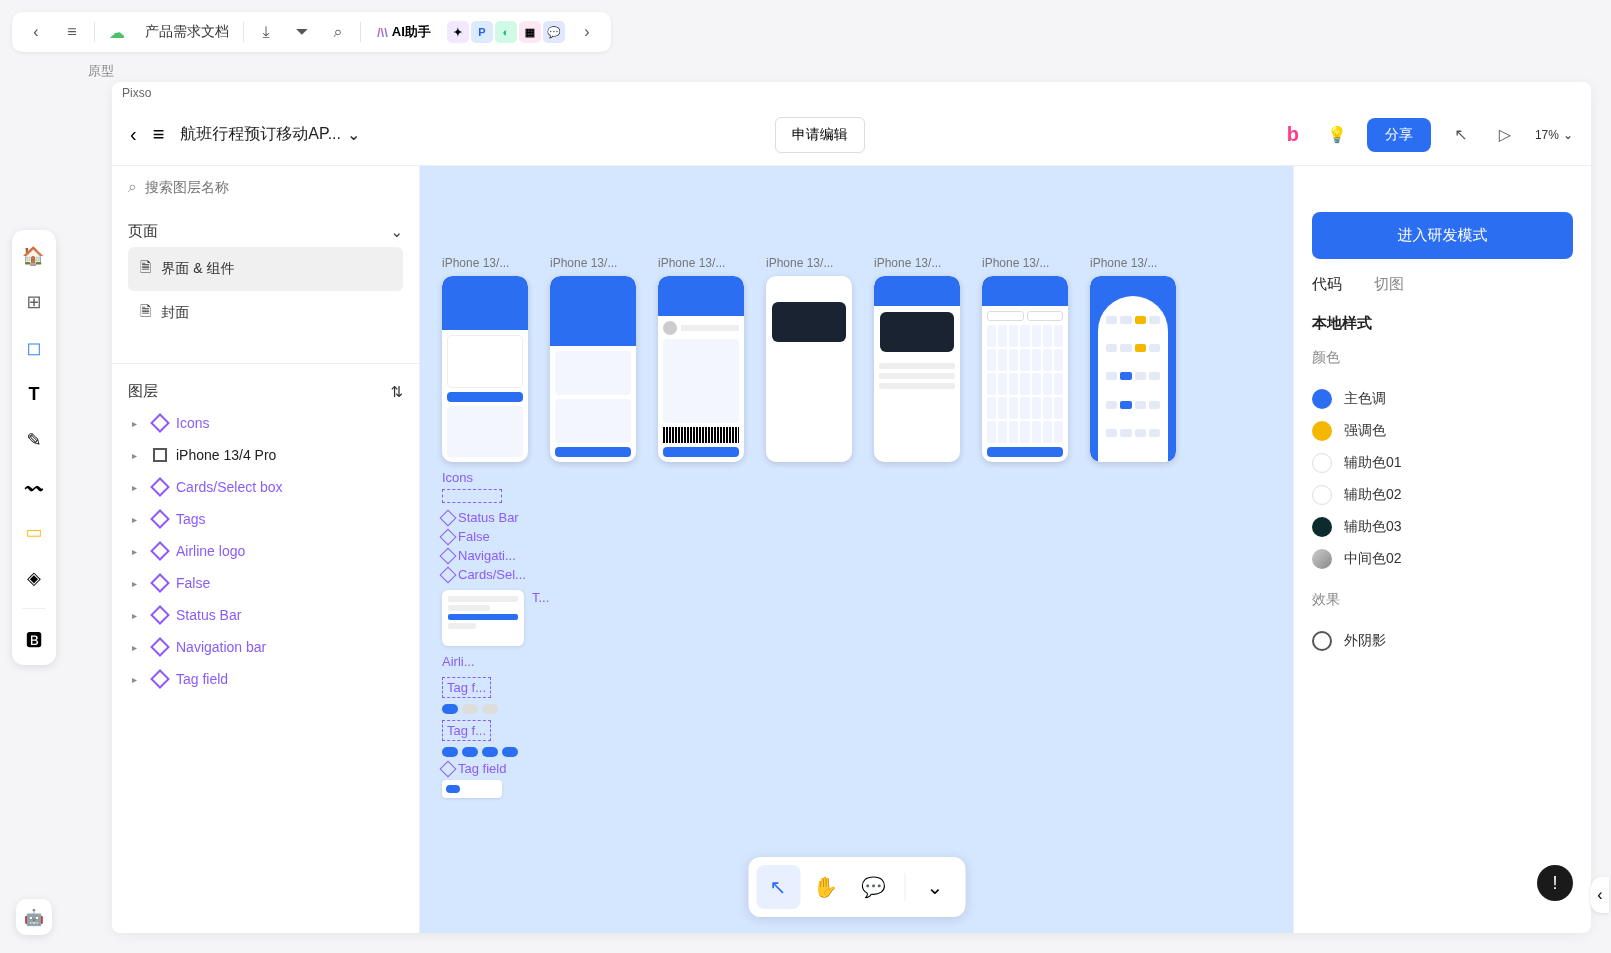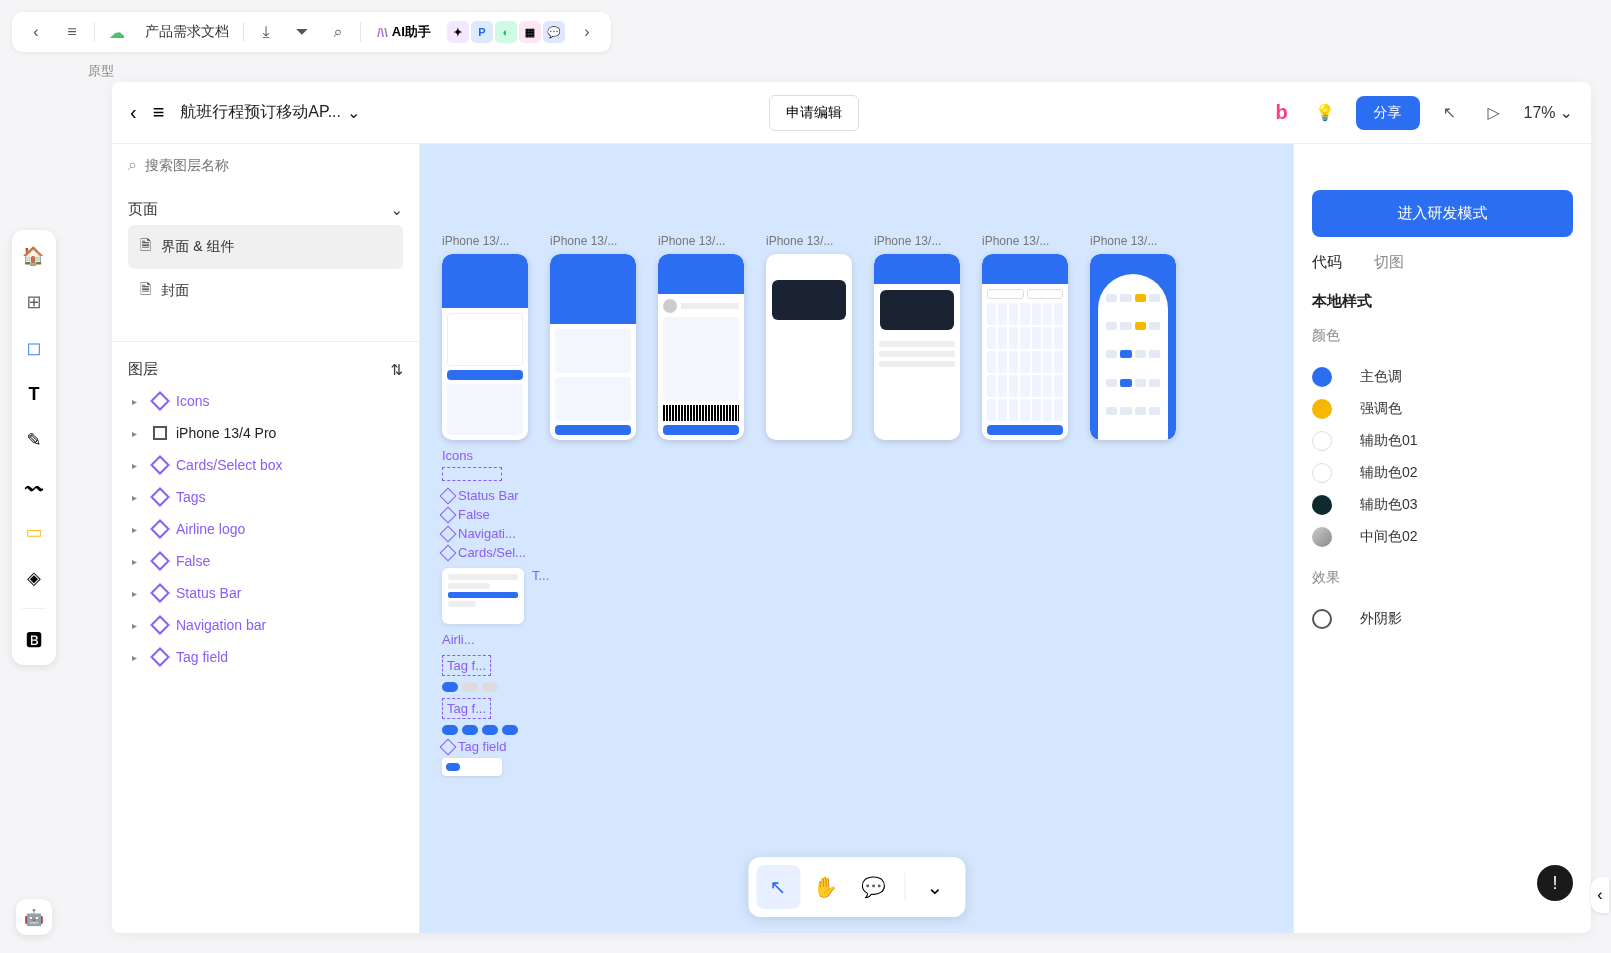--- a/index.html
+++ b/index.html
@@ -20,21 +20,21 @@
 
 .design-window { position: absolute; left: 112px; top: 82px; right: 20px; bottom: 20px; background: #fff; border-radius: 8px; box-shadow: 0 2px 12px rgba(0,0,0,0.06); display: flex; flex-direction: column; overflow: hidden; }
 .design-header { height: 62px; border-bottom: 1px solid #eee; display: flex; align-items: center; padding: 0 18px; gap: 16px; }
 .design-header .back { font-size: 20px; cursor: pointer; }
 .design-header .menu { font-size: 20px; cursor: pointer; }
 .design-header .file-name { font-size: 16px; color: #222; display: flex; align-items: center; gap: 6px; }
 .design-header .spacer { flex: 1; }
 .edit-btn { border: 1px solid #ddd; border-radius: 6px; padding: 8px 16px; font-size: 14px; cursor: pointer; background: #fff; }
 .share-btn { background: #2c6ef2; color: #fff; border-radius: 8px; padding: 8px 18px; font-size: 14px; cursor: pointer; border: none; }
 .header-icon { width: 28px; height: 28px; display: flex; align-items: center; justify-content: center; cursor: pointer; color: #555; }
-.zoom { font-size: 16px; color: #333; display: flex; align-items: center; gap: 4px; cursor: pointer; }
+.zoom { font-size: 12px; color: #333; display: flex; align-items: center; gap: 4px; cursor: pointer; }
 
 .design-body { flex: 1; display: flex; overflow: hidden; }
 .left-panel { width: 308px; border-right: 1px solid #eee; display: flex; flex-direction: column; }
 .search-row { padding: 12px 16px; display: flex; align-items: center; gap: 8px; color: #999; }
 .search-row input { border: none; outline: none; font-size: 14px; flex: 1; color: #333; }
 .pages-section { padding: 8px 16px; }
 .pages-header { display: flex; justify-content: space-between; align-items: flex-end; font-size: 15px; color: #333; padding: 6px 0; cursor: pointer; }
 .page-item { display: flex; align-items: center; gap: 10px; padding: 10px 12px; border-radius: 6px; font-size: 14px; color: #333; cursor: pointer; }
 .page-item.active { background: #f0f0f0; }
 .layers-section { flex: 1; padding: 12px 16px; overflow-y: auto; border-top: 1px solid #eee; margin-top: 20px; }
@@ -71,21 +71,21 @@
 .tag-pills { display: flex; gap: 4px; margin: 2px 0; }
 .pill { width: 16px; height: 10px; border-radius: 5px; }
 
 .right-panel { width: 298px; border-left: 1px solid #eee; padding: 18px; display: flex; flex-direction: column; gap: 16px; overflow-y: auto; }
 .dev-btn { background: #2c6ef2; color: #fff; border: none; border-radius: 8px; padding: 14px; font-size: 15px; font-weight: 500; cursor: pointer; margin-top: 28px; }
 .rp-tabs { display: flex; gap: 32px; font-size: 15px; }
 .rp-tab { cursor: pointer; color: #888; padding-bottom: 4px; }
 .rp-tab.active { color: #222; font-weight: 500; }
 .rp-section-title { font-size: 15px; font-weight: 600; color: #222; }
 .rp-subtitle { font-size: 14px; color: #888; }
-.color-item { display: flex; align-items: center; gap: 28px; font-size: 14px; color: #333; padding: 6px 0; }
+.color-item { display: flex; align-items: center; gap: 12px; font-size: 14px; color: #333; padding: 6px 0; }
 .swatch { width: 20px; height: 20px; border-radius: 50%; }
 
 .bottom-bar { position: absolute; bottom: 16px; left: 50%; transform: translateX(-50%); background: #fff; border-radius: 12px; box-shadow: 0 2px 12px rgba(0,0,0,0.12); display: flex; align-items: center; padding: 8px; gap: 4px; }
 .bottom-bar .bb-btn { width: 44px; height: 44px; display: flex; align-items: center; justify-content: center; border-radius: 8px; cursor: pointer; font-size: 20px; }
 .bottom-bar .bb-btn.active { background: #e8f0ff; color: #2c6ef2; }
 .bb-sep { width: 1px; height: 28px; background: #eee; margin: 0 4px; }
 
 .float-dark { position: absolute; right: 38px; bottom: 52px; width: 36px; height: 36px; background: #1a1a1a; border-radius: 50%; display: flex; align-items: center; justify-content: center; color: #fff; font-size: 18px; cursor: pointer; }
 .float-ai { position: absolute; left: 16px; bottom: 18px; width: 36px; height: 36px; background: #fff; border-radius: 10px; box-shadow: 0 2px 8px rgba(0,0,0,0.1); display: flex; align-items: center; justify-content: center; cursor: pointer; }
 </style>
@@ -126,20 +126,21 @@
   <div class="tool">〰</div>
   <div class="tool" style="color:#fbbf24">▭</div>
   <div class="tool">◈</div>
   <div class="tool" style="height:1px;background:#eee;width:24px"></div>
   <div class="tool">🅱</div>
 </div>
 
 <div class="proto-label">原型</div>
 
 <div class="design-window">
+  <div style="padding:4px 10px;font-size:12px;color:#666">Pixso</div>
 
   <div class="design-header">
     <div class="back">‹</div>
     <div class="menu">≡</div>
     <div class="file-name">
       <span>航班行程预订移动AP...</span>
       <span>⌄</span>
     </div>
     <div class="spacer"></div>
     <button class="edit-btn">申请编辑</button>

